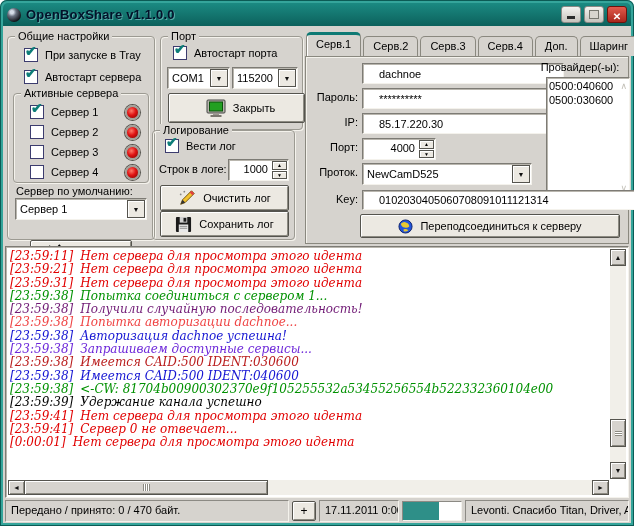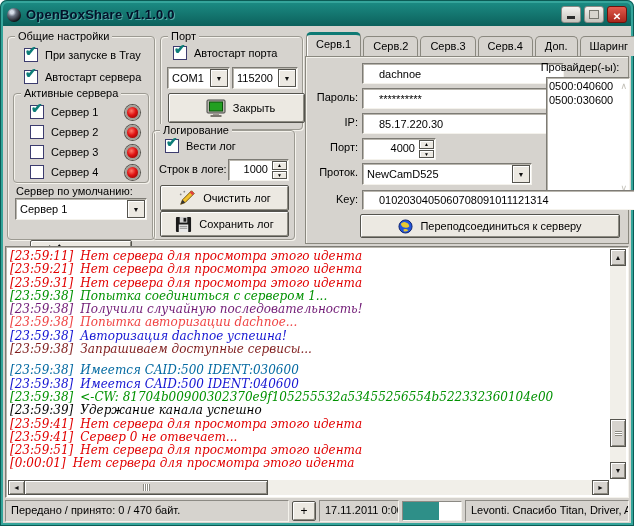--- a/index.html
+++ b/index.html
@@ -278,28 +278,27 @@
 
     <div class="logbox">
       <div class="logtext" id="log-lines">
           <div class="log-line" style="color: rgb(225, 0, 0);"><span class="lt">[23:59:11]</span><span>Нет сервера для просмотра этого идента</span></div>
           <div class="log-line" style="color: rgb(225, 0, 0);"><span class="lt">[23:59:21]</span><span>Нет сервера для просмотра этого идента</span></div>
           <div class="log-line" style="color: rgb(225, 0, 0);"><span class="lt">[23:59:31]</span><span>Нет сервера для просмотра этого идента</span></div>
           <div class="log-line" style="color: rgb(0, 145, 0);"><span class="lt">[23:59:38]</span><span>Попытка соединиться с сервером 1...</span></div>
           <div class="log-line" style="color: #701a75;"><span class="lt">[23:59:38]</span><span>Получили случайную последовательность!</span></div>
           <div class="log-line" style="color: #ef4444;"><span class="lt">[23:59:38]</span><span>Попытка авторизации dachnoe...</span></div>
           <div class="log-line" style="color: rgb(20, 20, 210);"><span class="lt">[23:59:38]</span><span>Авторизация dachnoe успешна!</span></div>
-          <div class="log-line" style="color: #7f1d1d;"><span class="lt">[23:59:38]</span><span>Запрашиваем доступные сервисы...</span></div>
-          <div class="log-line" style="color: #0369a1; margin-top: 8px;"><span class="lt">[23:59:38]</span><span>Имеется CAID:500 IDENT:030600</span></div>
+          <div class="log-line" style="color: #6d28d9;"><span class="lt">[23:59:38]</span><span>Запрашиваем доступные сервисы...</span></div>
+          <div class="log-line" style="color: #b91c1c;"><span class="lt">[23:59:38]</span><span>Имеется CAID:500 IDENT:030600</span></div>
           <div class="log-line" style="color: rgb(20, 20, 210);"><span class="lt">[23:59:38]</span><span>Имеется CAID:500 IDENT:040600</span></div>
           <div class="log-line" style="color: rgb(0, 145, 0);"><span class="lt">[23:59:38]</span><span>&lt;-CW: 81704b00900302370e9f105255532a53455256554b522332360104e00</span></div>
           <div class="log-line" style="color: rgb(0, 0, 0);"><span class="lt">[23:59:39]</span><span>Удержание канала успешно</span></div>
           <div class="log-line" style="color: rgb(225, 0, 0);"><span class="lt">[23:59:41]</span><span>Нет сервера для просмотра этого идента</span></div>
           <div class="log-line" style="color: rgb(225, 0, 0);"><span class="lt">[23:59:41]</span><span>Сервер 0 не отвечает...</span></div>
-          <div class="log-line" style="color: rgb(225, 0, 0);"><span class="lt">[23:59:51]</span><span>Нет сервера для просмотра этого идента</span></div>
           <div class="log-line" style="color: rgb(225, 0, 0);"><span class="lt">[0:00:01]</span><span>Нет сервера для просмотра этого идента</span></div>
         </div>
       <div class="vscroll">
         <span class="sb-btn sb-up">▲</span>
         <span class="sb-vthumb">
             <span class="grip-v"></span>
           </span>
         <span class="sb-btn sb-down" style="bottom:0;">▼</span>
       </div>
       <div class="hscroll">

